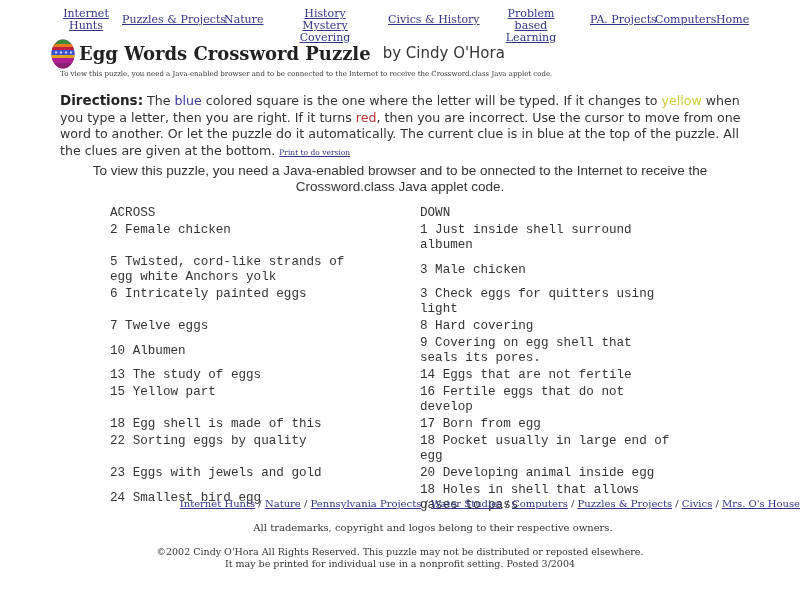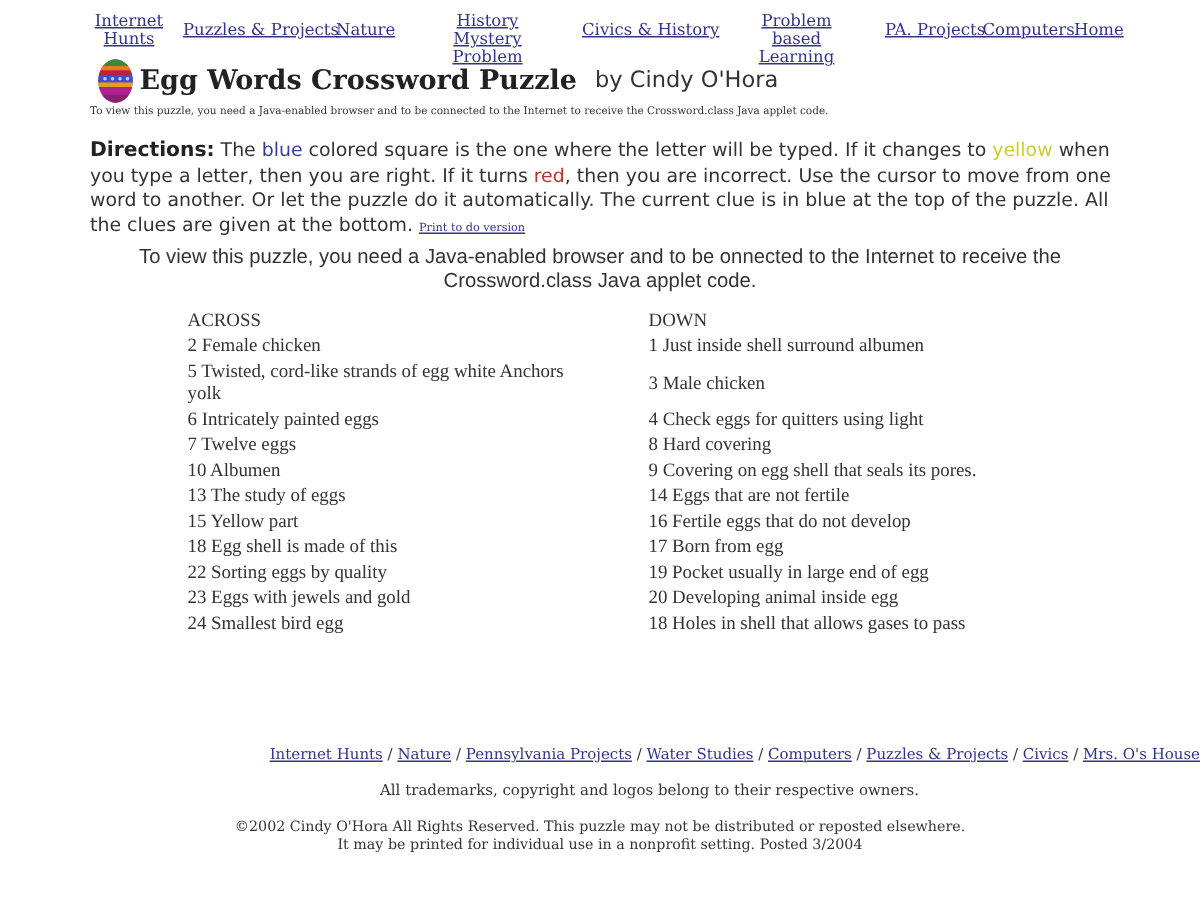--- a/index.html
+++ b/index.html
@@ -1,53 +1,53 @@
 <!DOCTYPE html>
 <html><head>
 <meta charset="utf-8">
 <style>
   html, body { margin: 0; padding: 0; background: #ffffff; }
   body { width: 800px; height: 600px; overflow: hidden; position: relative; color: #333; font-family: "DejaVu Serif", serif; }
   a { color: #33338a; text-decoration: underline; }
   .nav { position: absolute; top: 8px; left: 0; width: 800px; height: 28px; }
   .nav a { position: absolute; font-size: 11px; line-height: 12px; text-align: center; font-family: "DejaVu Serif", serif; }
-  .title-row { position: absolute; top: 38px; left: 64px; height: 30px; display: flex; align-items: center; }
+  .title-row { position: absolute; top: 38px; left: 50px; height: 30px; display: flex; align-items: center; }
   .egg { width: 26px; height: 32px; margin-right: 3px; }
   .title { font-family: "DejaVu Serif", serif; font-weight: bold; font-size: 18px; color: #222; }
   .byline { font-family: "DejaVu Sans", sans-serif; font-size: 15px; color: #333; margin-left: 12px; }
   .small-note { position: absolute; top: 70px; left: 60px; font-size: 7px; font-family: "DejaVu Serif", serif; color: #333; white-space: nowrap; }
   .directions { position: absolute; top: 92px; left: 60px; width: 690px; font-family: "DejaVu Sans", sans-serif; font-size: 12.6px; line-height: 16.5px; color: #333; }
   .directions b { color: #222; font-weight: bold; font-size: 13.5px; }
   .c-blue { color: #3a3aa0; }
   .c-yellow { color: #cccc33; }
   .c-red { color: #c03030; }
   .print-link { font-size: 7.5px; font-family: "DejaVu Serif", serif; }
   .applet-note { position: absolute; top: 163px; left: 40px; width: 720px; text-align: center; font-family: "Liberation Sans", sans-serif; font-size: 13.5px; line-height: 16px; color: #333; }
   .clues { position: absolute; top: 206px; left: 110px; width: 570px; }
-  .clue-table { border-collapse: collapse; font-family: Liberation Serif, serif; font-size: 12.6px; color: #333; margin-left: 15px; }
+  .clue-table { border-collapse: collapse; font-family: Liberation Mono, monospace; font-size: 12.6px; color: #333; }
   .clue-table td { vertical-align: top; padding: 0; line-height: 15px; }
   .clue-table td.left { width: 310px; }
   .clue-table tr td { padding-bottom: 2px; }
   .footer-links { position: absolute; top: 498px; left: 0; width: 800px; text-align: right; font-size: 10px; font-family: "DejaVu Serif", serif; color: #333; }
   .trademarks { position: absolute; top: 522px; left: 0; width: 800px; text-align: center; font-size: 10px; font-family: "DejaVu Serif", serif; color: #333; padding-left: 33px; }
   .copyright { position: absolute; top: 546px; left: 0; width: 800px; text-align: center; font-size: 9.5px; line-height: 12px; font-family: "DejaVu Serif", serif; color: #333; }
 </style>
 </head>
 <body>
 
 <div class="nav">
   <a href="#" style="left:62px;top:0;width:48px;">
     <span>Internet</span><br>
     <span>Hunts</span>
   </a>
   <a href="#" style="left:122px;top:6px;white-space:nowrap;">Puzzles &amp; Projects</a>
   <a href="#" style="left:224px;top:6px;white-space:nowrap;">Nature</a>
   <a href="#" style="left:280px;top:0;width:90px;">
     <span>History Mystery</span><br>
-    <span>Problem</span>
+    <span>Covering</span>
   </a>
   <a href="#" style="left:388px;top:6px;white-space:nowrap;">Civics &amp; History</a>
   <a href="#" style="left:490px;top:0;width:82px;">
     <span>Problem based</span><br>
     <span>Learning</span>
   </a>
   <a href="#" style="left:590px;top:6px;white-space:nowrap;">PA. Projects</a>
   <a href="#" style="left:655px;top:6px;white-space:nowrap;">Computers</a>
   <a href="#" style="left:716px;top:6px;white-space:nowrap;">Home</a>
 </div>
@@ -101,21 +101,21 @@
     <tr>
       <td class="left">2 Female chicken</td>
       <td>1 Just inside shell surround albumen</td>
     </tr>
     <tr>
       <td class="left" style="width:260px;padding-right:50px;">5 Twisted, cord-like strands of egg white Anchors yolk</td>
       <td style="vertical-align:middle;">3 Male chicken</td>
     </tr>
     <tr>
       <td class="left">6 Intricately painted eggs</td>
-      <td>4 Check eggs for quitters using light</td>
+      <td>3 Check eggs for quitters using light</td>
     </tr>
     <tr>
       <td class="left">7 Twelve eggs</td>
       <td>8 Hard covering</td>
     </tr>
     <tr>
       <td class="left" style="vertical-align:middle;">10 Albumen</td>
       <td style="width:250px;">9 Covering on egg shell that seals its pores.</td>
     </tr>
     <tr>
@@ -125,21 +125,21 @@
     <tr>
       <td class="left">15 Yellow part</td>
       <td>16 Fertile eggs that do not develop</td>
     </tr>
     <tr>
       <td class="left">18 Egg shell is made of this</td>
       <td>17 Born from egg</td>
     </tr>
     <tr>
       <td class="left">22 Sorting eggs by quality</td>
-      <td>19 Pocket usually in large end of egg</td>
+      <td>18 Pocket usually in large end of egg</td>
     </tr>
     <tr>
       <td class="left">23 Eggs with jewels and gold</td>
       <td>20 Developing animal inside egg</td>
     </tr>
     <tr>
       <td class="left" style="vertical-align:middle;">24 Smallest bird egg</td>
       <td style="width:250px;">18 Holes in shell that allows gases to pass</td>
     </tr>
   </tbody>

